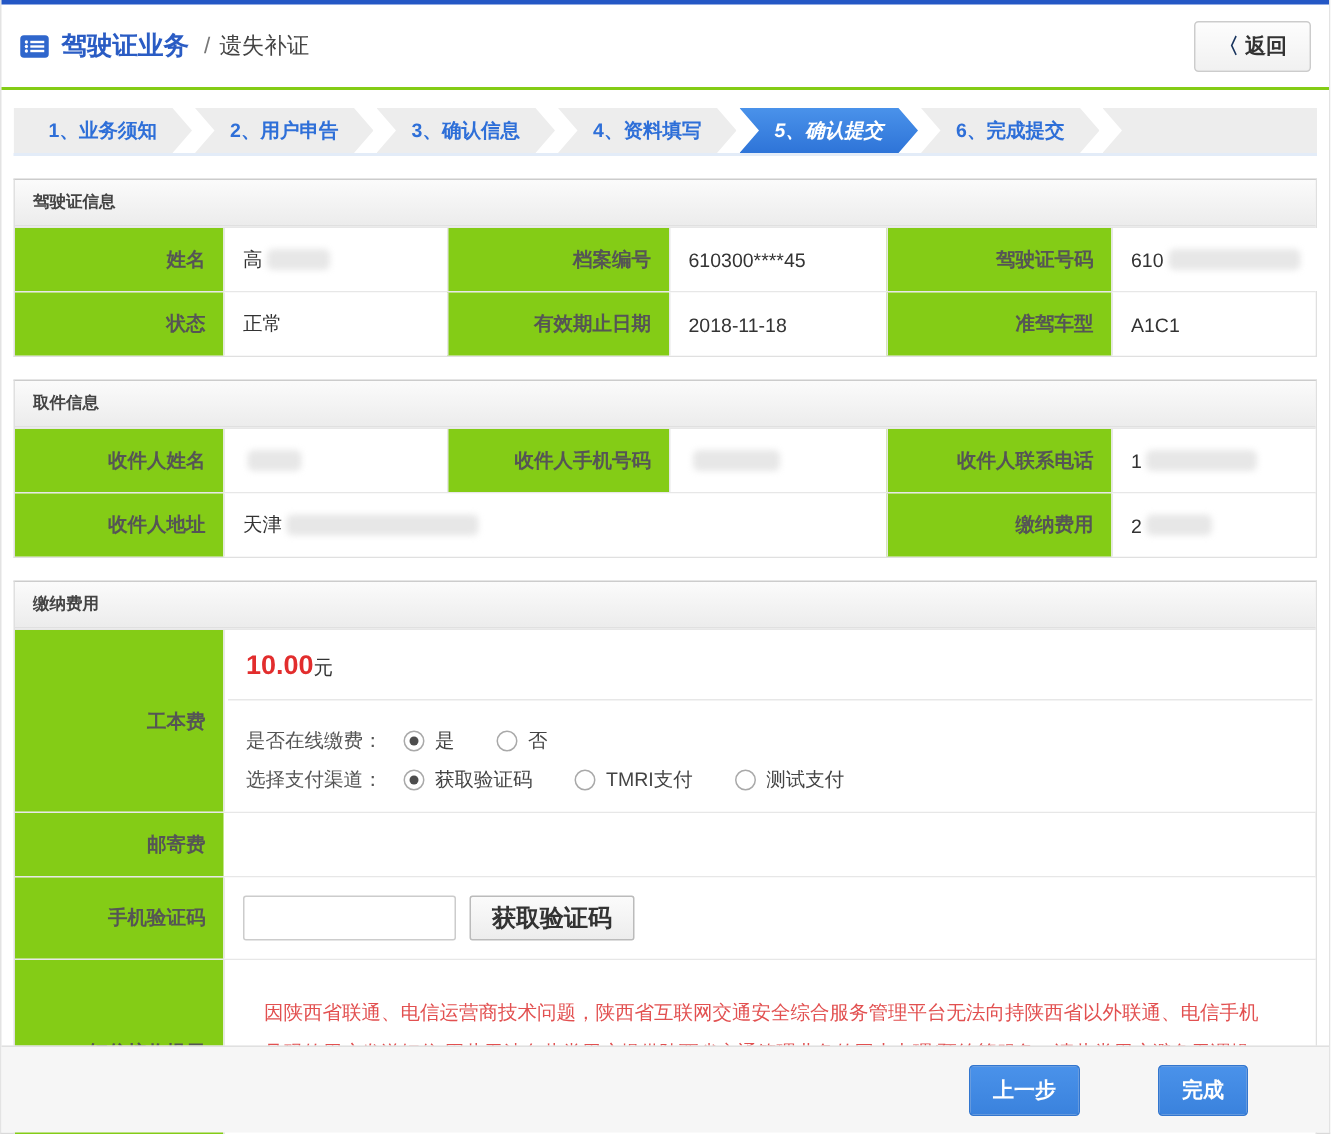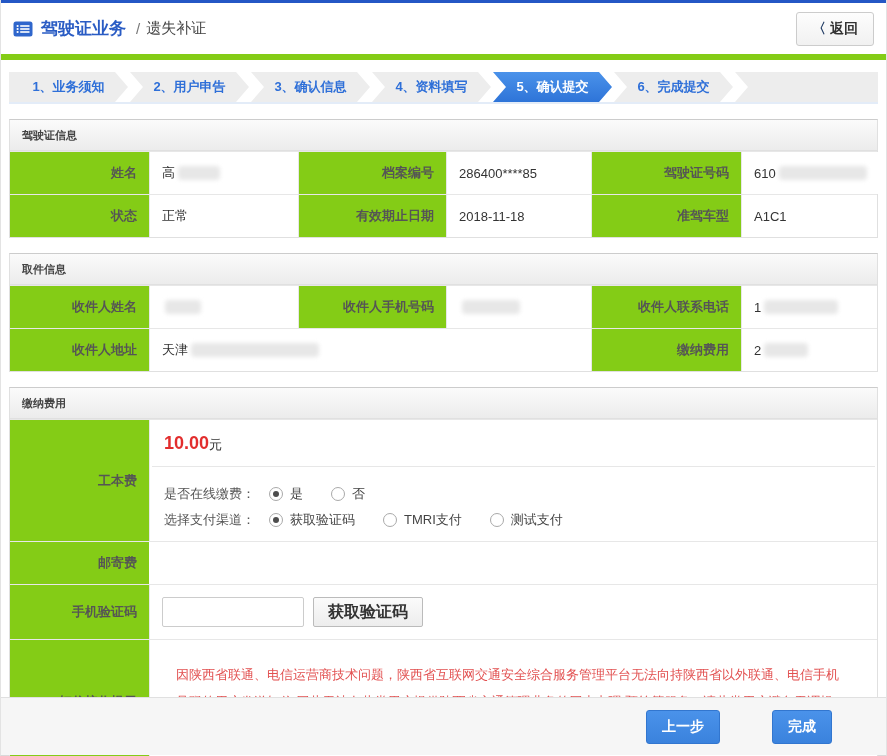--- a/index.html
+++ b/index.html
@@ -4,39 +4,39 @@
 <style>
   * { box-sizing: border-box; margin: 0; padding: 0; }
   html,body { width:887px; height:756px; overflow:hidden; background:#fff;
     font-family:"Liberation Sans","DejaVu Sans",sans-serif; }
   .page { width:887px; height:756px; border-left:1px solid #e3e3e3;
     border-right:1px solid #e3e3e3; border-bottom:1px solid #d9d9d9; position:relative; }
   .topstrip { height:3px; background:#2457c5; }
 
   
   .header { height:57px; display:flex; align-items:center; padding:0 12px;
-    border-bottom:6px solid #84cc16; }
+    border-bottom:2px solid #84cc16; }
   .hicon { width:20px; height:20px; margin-right:8px; flex:0 0 auto; }
   .htitle { font-size:17px; font-weight:bold; color:#2a5cc4; }
   .hsep { font-size:15px; color:#777; margin:0 6px 0 10px; }
   .hsub { font-size:15px; color:#444; }
   .spacer { flex:1; }
   .backbtn { display:inline-flex; align-items:center; gap:4px; padding:7px 15px;
     background:linear-gradient(#fdfdfd,#f1f1f1); border:1px solid #ccc; border-radius:3px;
     font-size:14px; color:#333; font-weight:bold; cursor:pointer; }
   .backbtn .chev { color:#16325c; font-weight:bold; }
 
   
   .steps { display:flex; margin:12px 8px 0 8px; height:32px;
     border-bottom:2px solid #e3ecf8; padding-bottom:0; }
   .step { flex:0 0 119px; margin-right:2px; display:flex; align-items:center; justify-content:center;
     background:#ededed; color:#2e6fd8; font-size:13px; font-weight:bold;
     clip-path:polygon(0 0, calc(100% - 13px) 0, 100% 50%, calc(100% - 13px) 100%, 0 100%, 13px 50%); }
   .step.first { clip-path:polygon(0 0, calc(100% - 13px) 0, 100% 50%, calc(100% - 13px) 100%, 0 100%); }
-  .step.active { background:linear-gradient(#4a92ea,#2e74d8); color:#fff; }
+  .step.active { background:linear-gradient(#4a92ea,#2e74d8); color:#fff;font-style:italic; }
   .step-fill { flex:1; background:#ededed;
     clip-path:polygon(0 0, 100% 0, 100% 100%, 0 100%, 13px 50%); }
 
   
   .section { margin:15px 8px 0 8px; border:1px solid #e0e0e0; border-top:1px solid #ccc; }
   .sec-h { height:31px; line-height:30px; padding-left:12px; font-size:11px; font-weight:bold;
     color:#444; background:linear-gradient(#fbfbfb,#ececec); border-bottom:1px solid #e0e0e0; }
   .row { display:grid; border-top:1px solid #e7e7e7; }
   .row:first-of-type { border-top:none; }
   .g6 { grid-template-columns:139px 149px 148px 145px 150px 1fr; }
@@ -117,21 +117,21 @@
   <div class="section">
     <div class="sec-h">驾驶证信息</div>
     <div class="row g6">
       <div class="cell lbl c1">姓名</div>
       <div class="cell val">
         <span>高</span>
         <span class="redact" style="width:42px"></span>
       </div>
       <div class="cell lbl">档案编号</div>
       <div class="cell val">
-        <span>286400****85</span>
+        <span>610300****45</span>
       </div>
       <div class="cell lbl">驾驶证号码</div>
       <div class="cell val">
         <span>610</span>
         <span class="redact" style="width:88px"></span>
       </div>
     </div>
     <div class="row g6">
       <div class="cell lbl c1">状态</div>
       <div class="cell val">

